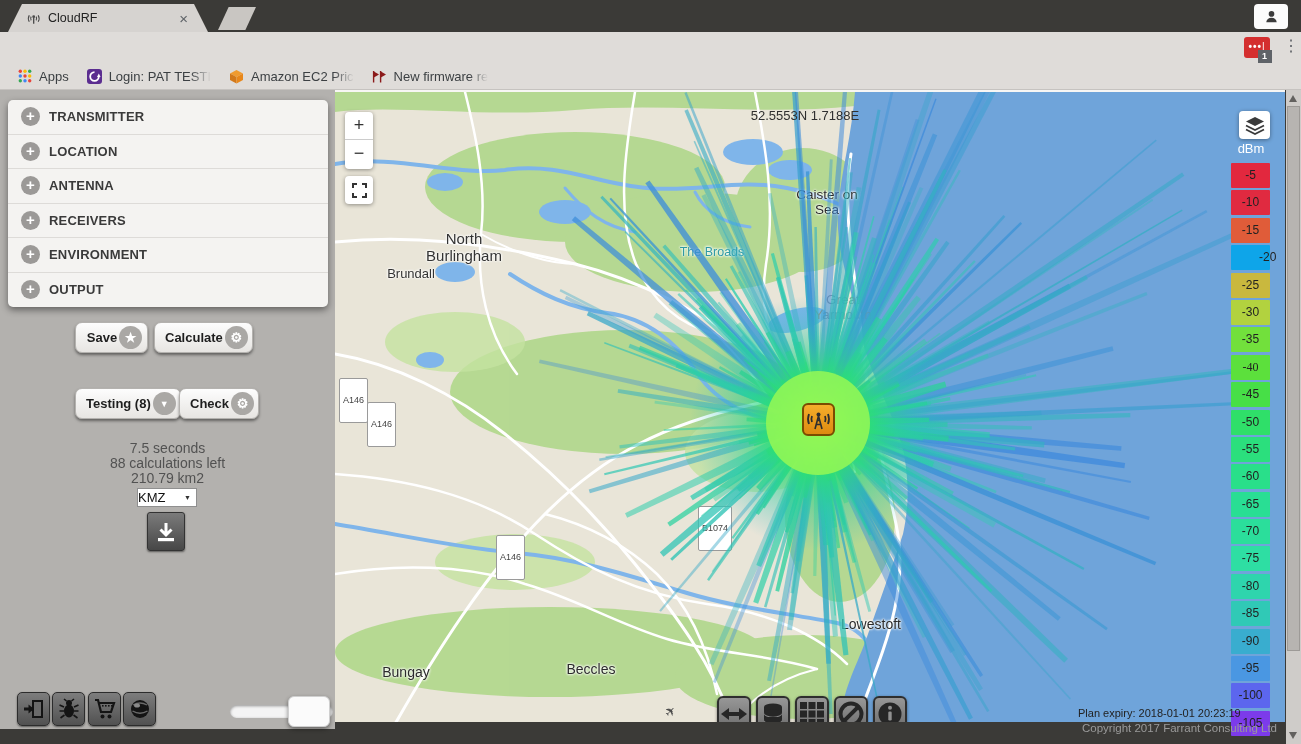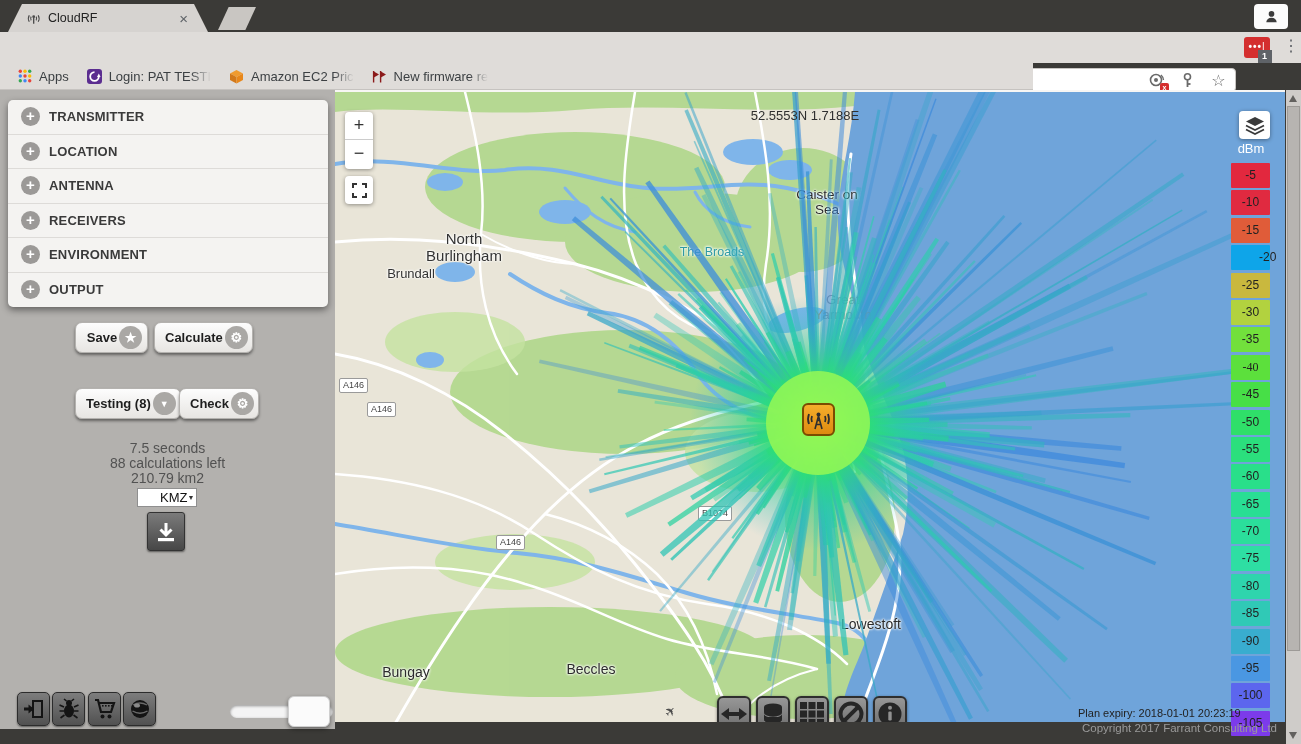--- a/index.html
+++ b/index.html
@@ -25,21 +25,21 @@
   .url-divider { width:1px; height:15px; background:#d7d5d2; margin-right:9px; }
   .url-host { color:#17923e; font-size:13px; }
   .url-path { color:#8a8a8a; font-size:13px; }
   #urlbar .spacer { flex:1; }
   .urlbar-ico { margin-left:14px; position:relative; width:17px; height:17px; }
   #ext-icon { position:absolute; left:1244px; top:37px; width:26px; height:21px; background:#d42f2f;
               border-radius:3px; color:#fff; font-size:10px; font-weight:bold; text-align:center; line-height:19px; letter-spacing:1px;}
   #ext-badge { position:absolute; left:14px; top:13px; width:14px; height:13px; background:#5f6368;
                color:#fff; font-size:9px; line-height:13px; text-align:center; font-weight:bold; }
   #menu-dots { position:absolute; left:1283px; top:36px; font-size:16px; color:#5f6368; }
-  #bookmarks { position:absolute; left:0; top:63px; width:1033px; height:27px; background:#dfdcd9;
+  #bookmarks { position:absolute; left:0; top:63px; width:1301px; height:27px; background:#dfdcd9;
                display:flex; align-items:center; border-bottom:1px solid #c6c3c0; }
   .bm-item { display:flex; align-items:center; margin-left:18px; font-size:13px; color:#3c4043; white-space:nowrap; }
   .bm-item .bm-label { margin-left:7px; }
   .fade { -webkit-mask-image:linear-gradient(90deg,#000 80%,transparent); mask-image:linear-gradient(90deg,#000 80%,transparent); }
 
   
   #app { position:absolute; left:0; top:90px; width:1301px; height:654px; background:#3b3a37; }
   #bottom-strip { position:absolute; left:0; top:632px; width:1301px; height:22px; background:#3b3a37; z-index:4; }
 
   
@@ -52,41 +52,41 @@
                  font-size:15px; line-height:18px; text-align:center; margin:0 9px 0 13px; flex:none; }
   .acc-label { font-size:13px; font-weight:bold; color:#3a3a3a; letter-spacing:.2px; }
   .sbtn { position:absolute; height:31px; border:1px solid #b4b2af; border-radius:7px;
           background:linear-gradient(#fdfdfd,#e7e5e2); box-shadow:0 2px 3px rgba(0,0,0,.45);
           display:flex; align-items:center; justify-content:center; font-weight:bold; font-size:13px; color:#1e1e1e;
           padding:0 4px 0 10px; cursor:pointer; }
   .btn-circ { width:23px; height:23px; border-radius:50%; background:#aaa8a5; color:#fff; margin-left:2px;
               display:flex; align-items:center; justify-content:center; font-size:13px; flex:none; }
   .status-line { width:335px; text-align:center; font-size:14px; color:#525252; line-height:15px; position:absolute; }
   #format-select { position:absolute; left:137px; top:398px; width:60px; height:19px; background:#fff;
-       border:1px solid #8f8f8f; font-size:13px; color:#111; display:flex; align-items:center; padding-left:22px; }
+       border:1px solid #8f8f8f; font-size:13px; color:#111; display:flex; align-items:center; padding-left:0; }
   #format-select .sel-arrow { margin-left:auto; margin-right:5px; font-size:7px; color:#333; }
   #download-btn { position:absolute; left:147px; top:422px; width:38px; height:39px; border-radius:3px;
        background:linear-gradient(#7b7b7b,#474747); border:1px solid #333; display:flex; align-items:center;
        justify-content:center; box-shadow:0 1px 2px rgba(0,0,0,.5); cursor:pointer; }
   .side-ico { position:absolute; top:602px; width:33px; height:34px; border-radius:5px;
        background:linear-gradient(#7d7d7d,#515151); border:1px solid #2c2c2c;
        display:flex; align-items:center; justify-content:center; box-shadow:0 1px 2px rgba(0,0,0,.5); cursor:pointer;}
   #opacity-slider-track { position:absolute; left:230px; top:615px; width:103px; height:13px; background:#f4f4f4;
        border-radius:7px; box-shadow:inset 0 1px 3px rgba(0,0,0,.4); }
   #opacity-slider-handle { position:absolute; left:288px; top:606px; width:42px; height:31px; background:#fbfbfb;
        border-radius:6px; border:1px solid #cfcfcf; box-shadow:0 2px 4px rgba(0,0,0,.45); cursor:pointer; }
 
   
   #map { position:absolute; left:335px; top:0; width:950px; height:632px; overflow:hidden; background:#e9e5d8;
          border-top:2px solid #f7f6f4; z-index:1; cursor:grab; }
   #map-overlay { position:absolute; left:0; top:0; z-index:3; pointer-events:none; }
   .map-label { position:absolute; z-index:2; color:#333; text-align:center;
                text-shadow:0 0 2px #fff,0 0 3px #fff,0 0 3px #fff; }
   .road-badge { position:absolute; z-index:2; background:#fff; border:1px solid #9a9a9a; border-radius:2px;
-                font-size:9px; color:#444; padding:1px 3px; line-height:11px; }
+                font-size:9px; color:#444; padding:16px 3px; line-height:11px; }
   #coords { position:absolute; left:370px; top:16px; width:200px; text-align:center; font-size:13px;
             color:#2f2f2f; z-index:6; }
   #zoomctl { position:absolute; left:10px; top:20px; width:28px; height:57px; background:#fff; border-radius:4px;
              box-shadow:0 1px 4px rgba(0,0,0,.4); z-index:6; }
   #zoomctl .zc { height:28px; text-align:center; font-size:18px; color:#333; line-height:27px; cursor:pointer; }
   #zoomctl .zc:first-child { border-bottom:1px solid #ccc; }
   #fullscreen-btn { position:absolute; left:10px; top:84px; width:28px; height:28px; background:#fff; border-radius:4px;
              box-shadow:0 1px 4px rgba(0,0,0,.4); z-index:6; display:flex; align-items:center; justify-content:center; cursor:pointer;}
   #layers-btn { position:absolute; left:904px; top:19px; width:31px; height:28px; background:#fff; border-radius:4px;
              box-shadow:0 1px 4px rgba(0,0,0,.4); z-index:6; display:flex; align-items:center; justify-content:center; cursor:pointer;}

